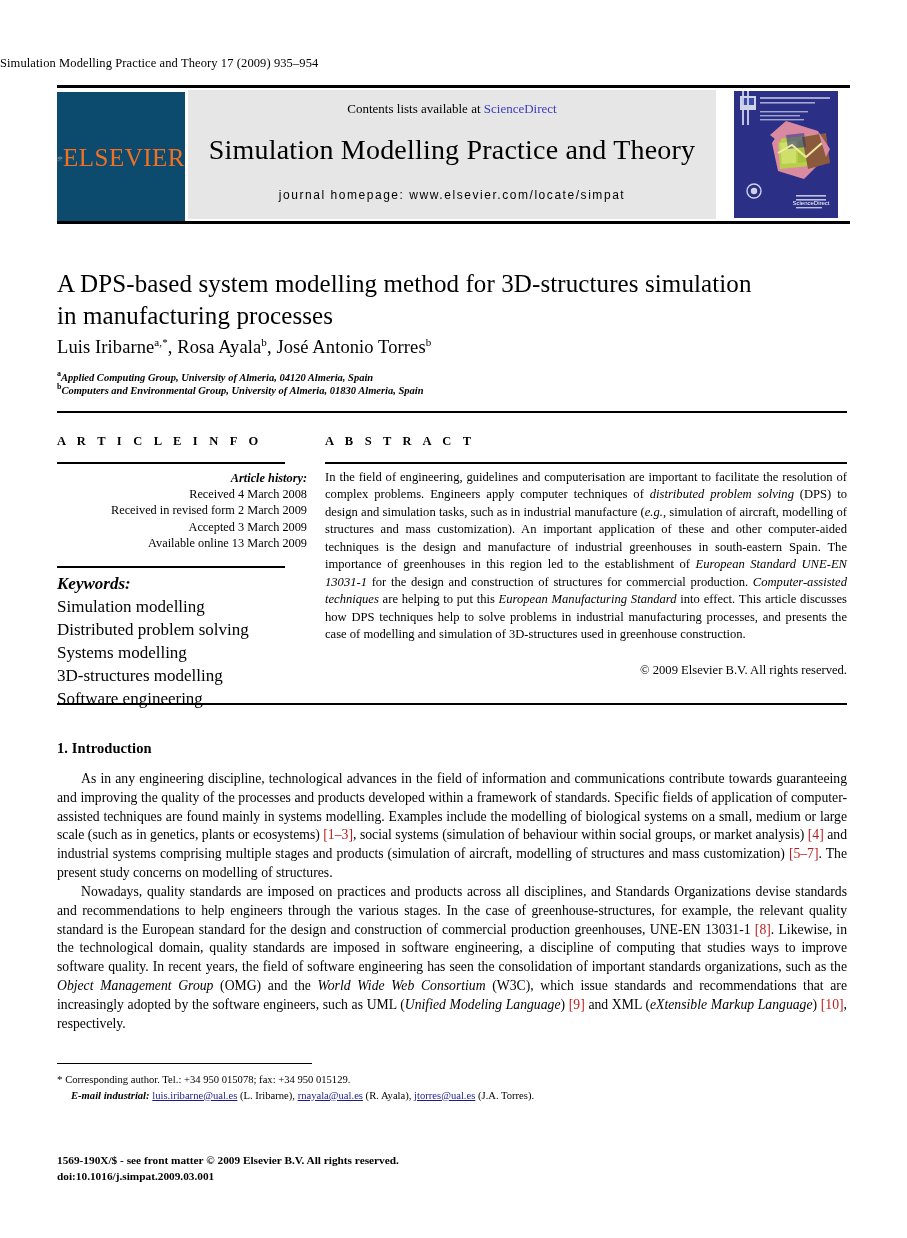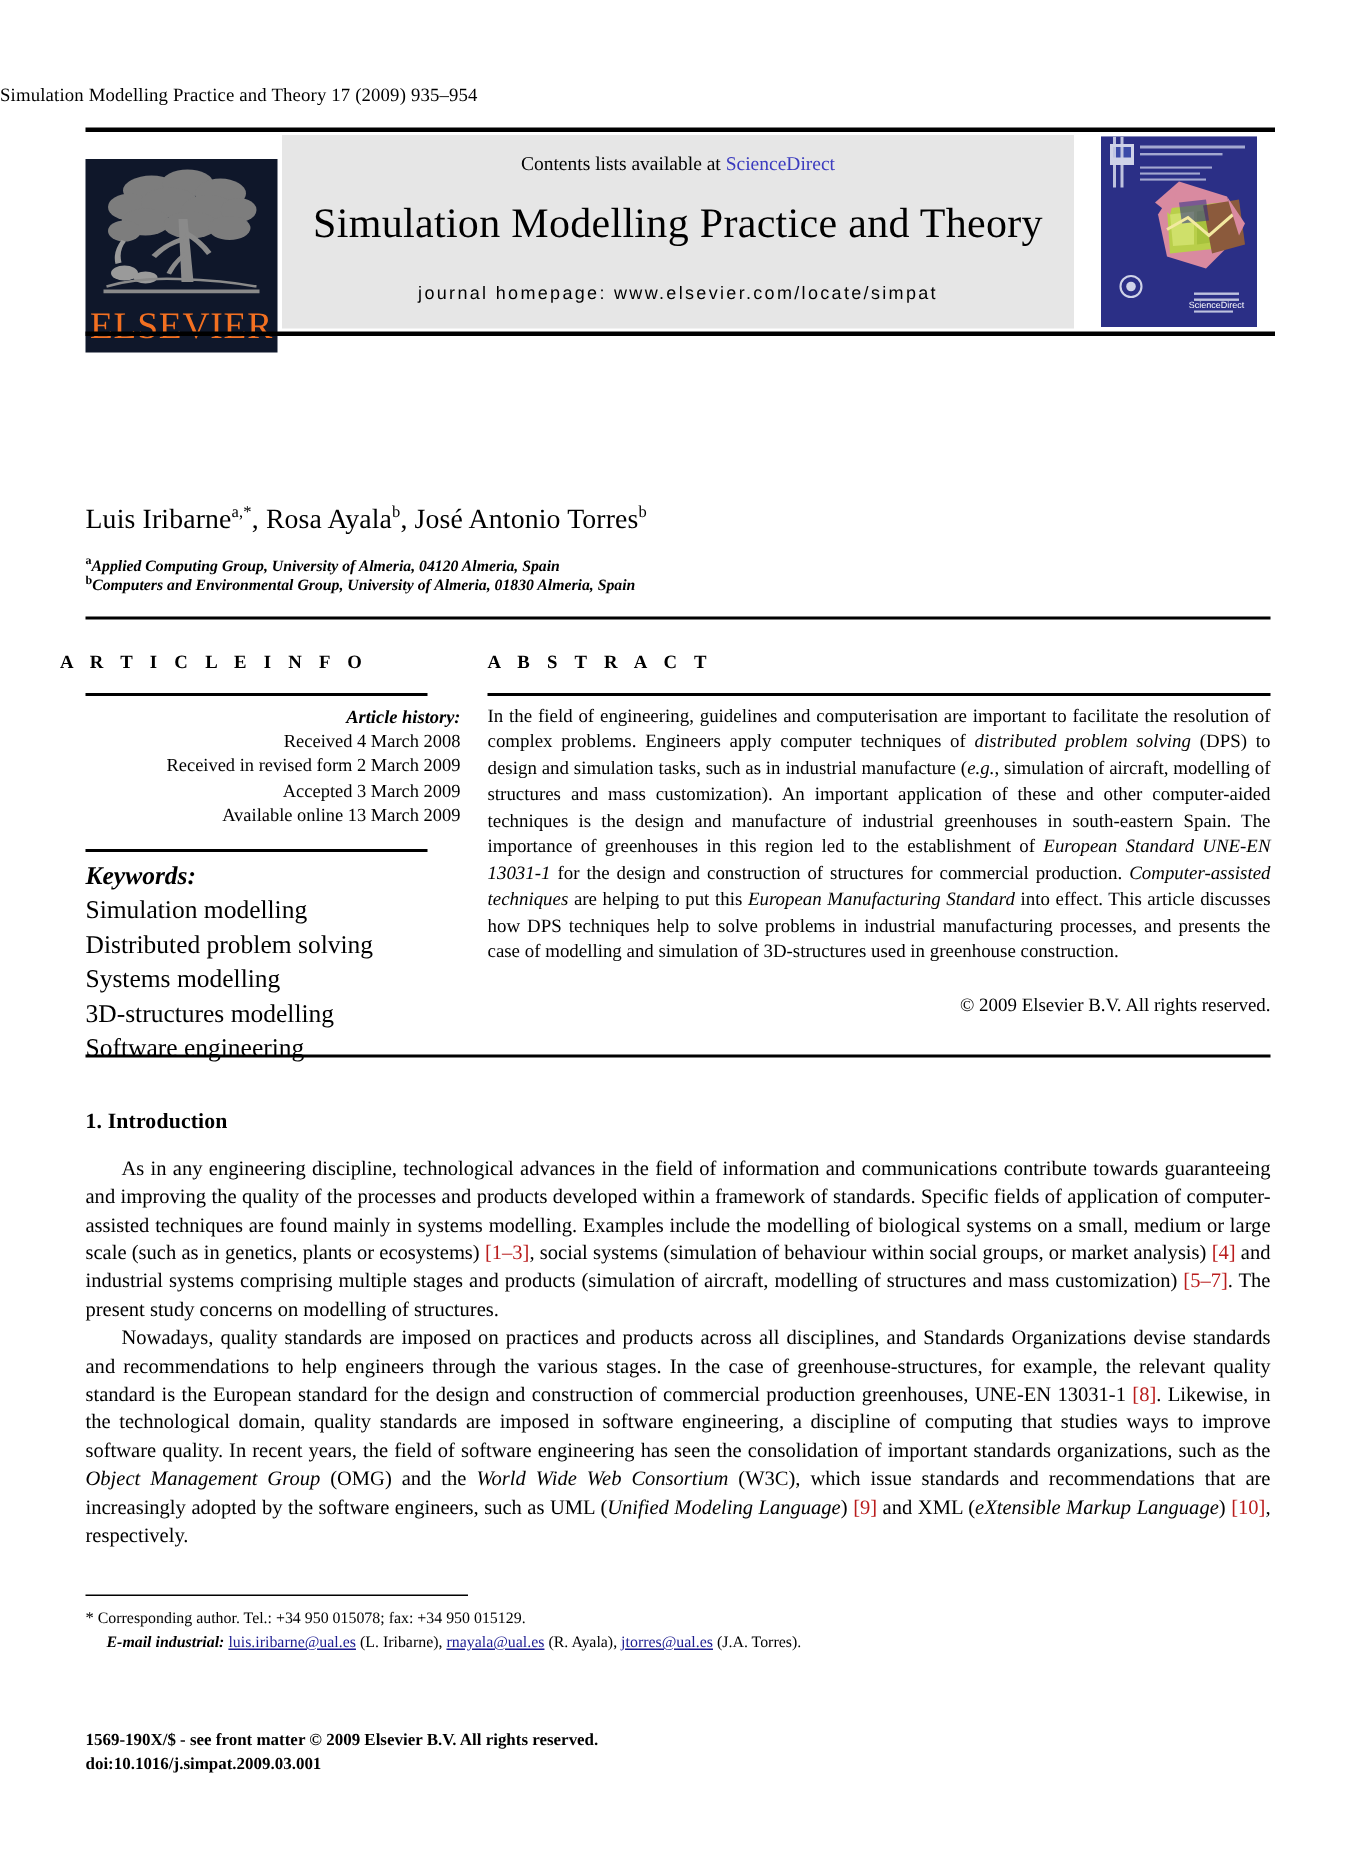--- a/index.html
+++ b/index.html
@@ -23,22 +23,22 @@
   .banner {
     position:absolute; left:57px; top:85px; width:793px; height:139px;
   }
   .banner-rule-top {
     position:absolute; left:0; top:0; width:793px; height:3px; background:#000;
   }
   .banner-rule-bottom {
     position:absolute; left:0; top:136px; width:793px; height:3px; background:#000;
   }
   .elsevier-box {
-    position:absolute; left:0; top:21px; width:128px; height:129px;
-    background:#0f172a; display:flex; flex-direction:column;
+    position:absolute; left:0; top:7px; width:128px; height:129px;
+    background:#0c4a6e; display:flex; flex-direction:row;
     align-items:center; justify-content:flex-start;
   }
   .tree-svg { display:block; margin-top:4px; }
   .elsevier-word {
     font-family:"Liberation Serif", serif;
     color:#F37021; font-size:25px; letter-spacing:.5px; line-height:1;
     margin-top:1px;
   }
   .banner-mid {
     position:absolute; left:131px; top:5px; width:528px; height:129px;
@@ -80,21 +80,21 @@
   .affil sup { font-size:8px; font-style:normal; }
 
   
   .rule {
     position:absolute; background:#000;
   }
   .rule-main-top   { left:57px; top:411px;  width:790px; height:2.4px; }
   .rule-main-bot   { left:57px; top:703px;  width:790px; height:2.4px; }
 
   
-  .info-col { position:absolute; left:40px; top:434px; width:245px; }
+  .info-col { position:absolute; left:57px; top:434px; width:245px; }
   .sect-head {
     font-family:"Liberation Serif", serif;
     font-weight:bold; font-size:12.5px; letter-spacing:4.2px;
   }
   .info-rule {
     position:absolute; left:57px; top:462px; width:228px; height:2.2px; background:#000;
   }
   .info-body {
     position:absolute; left:57px; top:470px; width:250px;
     font-size:12.3px; line-height:1.32;text-align:right;
@@ -242,20 +242,24 @@
             <rect x="0" y="0" width="40" height="2"></rect>
             <rect x="0" y="5" width="34" height="2"></rect>
           </g>
         </svg>
       </div>
     </div>
 
     <div class="banner-rule-bottom"></div>
   </div>
 
+  <div class="title">
+    <span>A DPS-based system modelling method for 3D-structures simulation</span><br>
+    <span>in manufacturing processes</span>
+  </div>
 
   <div class="authors">
     <span>Luis Iribarne<sup>a,*</sup></span><span>, </span><span>Rosa Ayala<sup>b</sup></span><span>, </span><span>José Antonio Torres<sup>b</sup></span>
   </div>
 
   <div class="affil a1"><sup>a</sup><span>Applied Computing Group, University of Almeria, 04120 Almeria, Spain</span></div>
   <div class="affil a2"><sup>b</sup><span>Computers and Environmental Group, University of Almeria, 01830 Almeria, Spain</span></div>
 
   <div class="rule rule-main-top"></div>
   <div class="rule rule-main-bot"></div>

